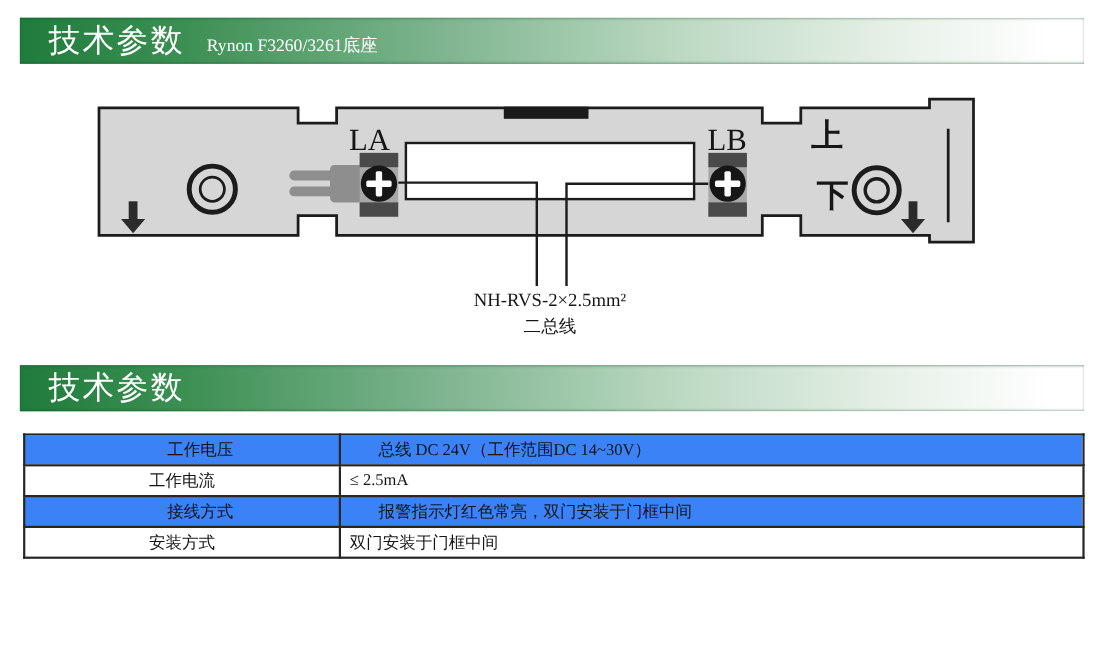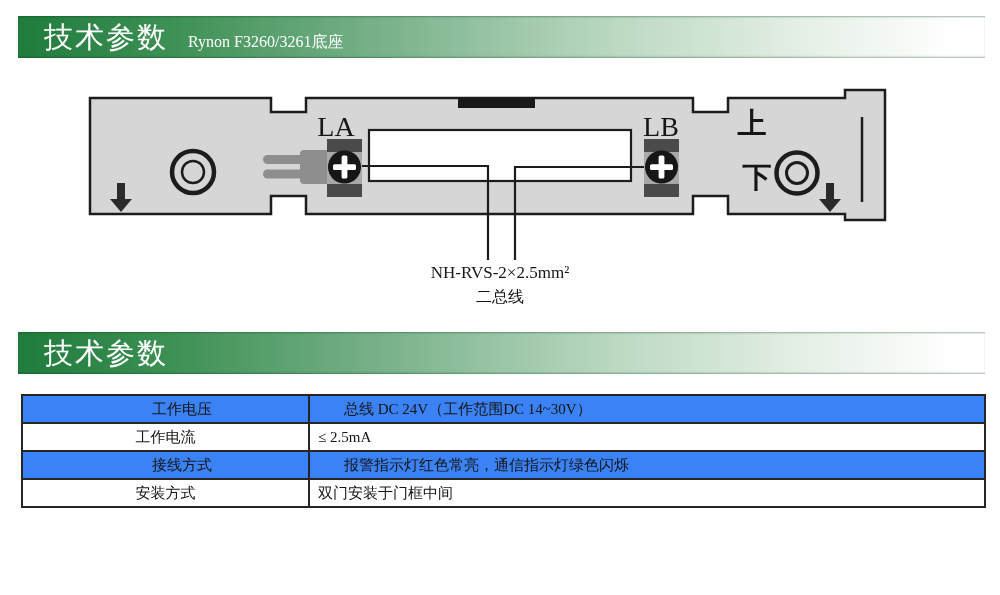--- a/index.html
+++ b/index.html
@@ -124,21 +124,21 @@
       <tr class="green">
         <td class="lbl">工作电压</td>
         <td class="val">总线 DC 24V（工作范围DC 14~30V）</td>
       </tr>
       <tr>
         <td class="lbl">工作电流</td>
         <td class="val">≤ 2.5mA</td>
       </tr>
       <tr class="green">
         <td class="lbl">接线方式</td>
-        <td class="val">报警指示灯红色常亮，通信指示灯绿色闪烁</td>
+        <td class="val">报警指示灯红色常亮，双门安装于门框中间</td>
       </tr>
       <tr>
         <td class="lbl">安装方式</td>
         <td class="val">双门安装于门框中间</td>
       </tr>
     </tbody>
   </table>
 
 </div>
 

